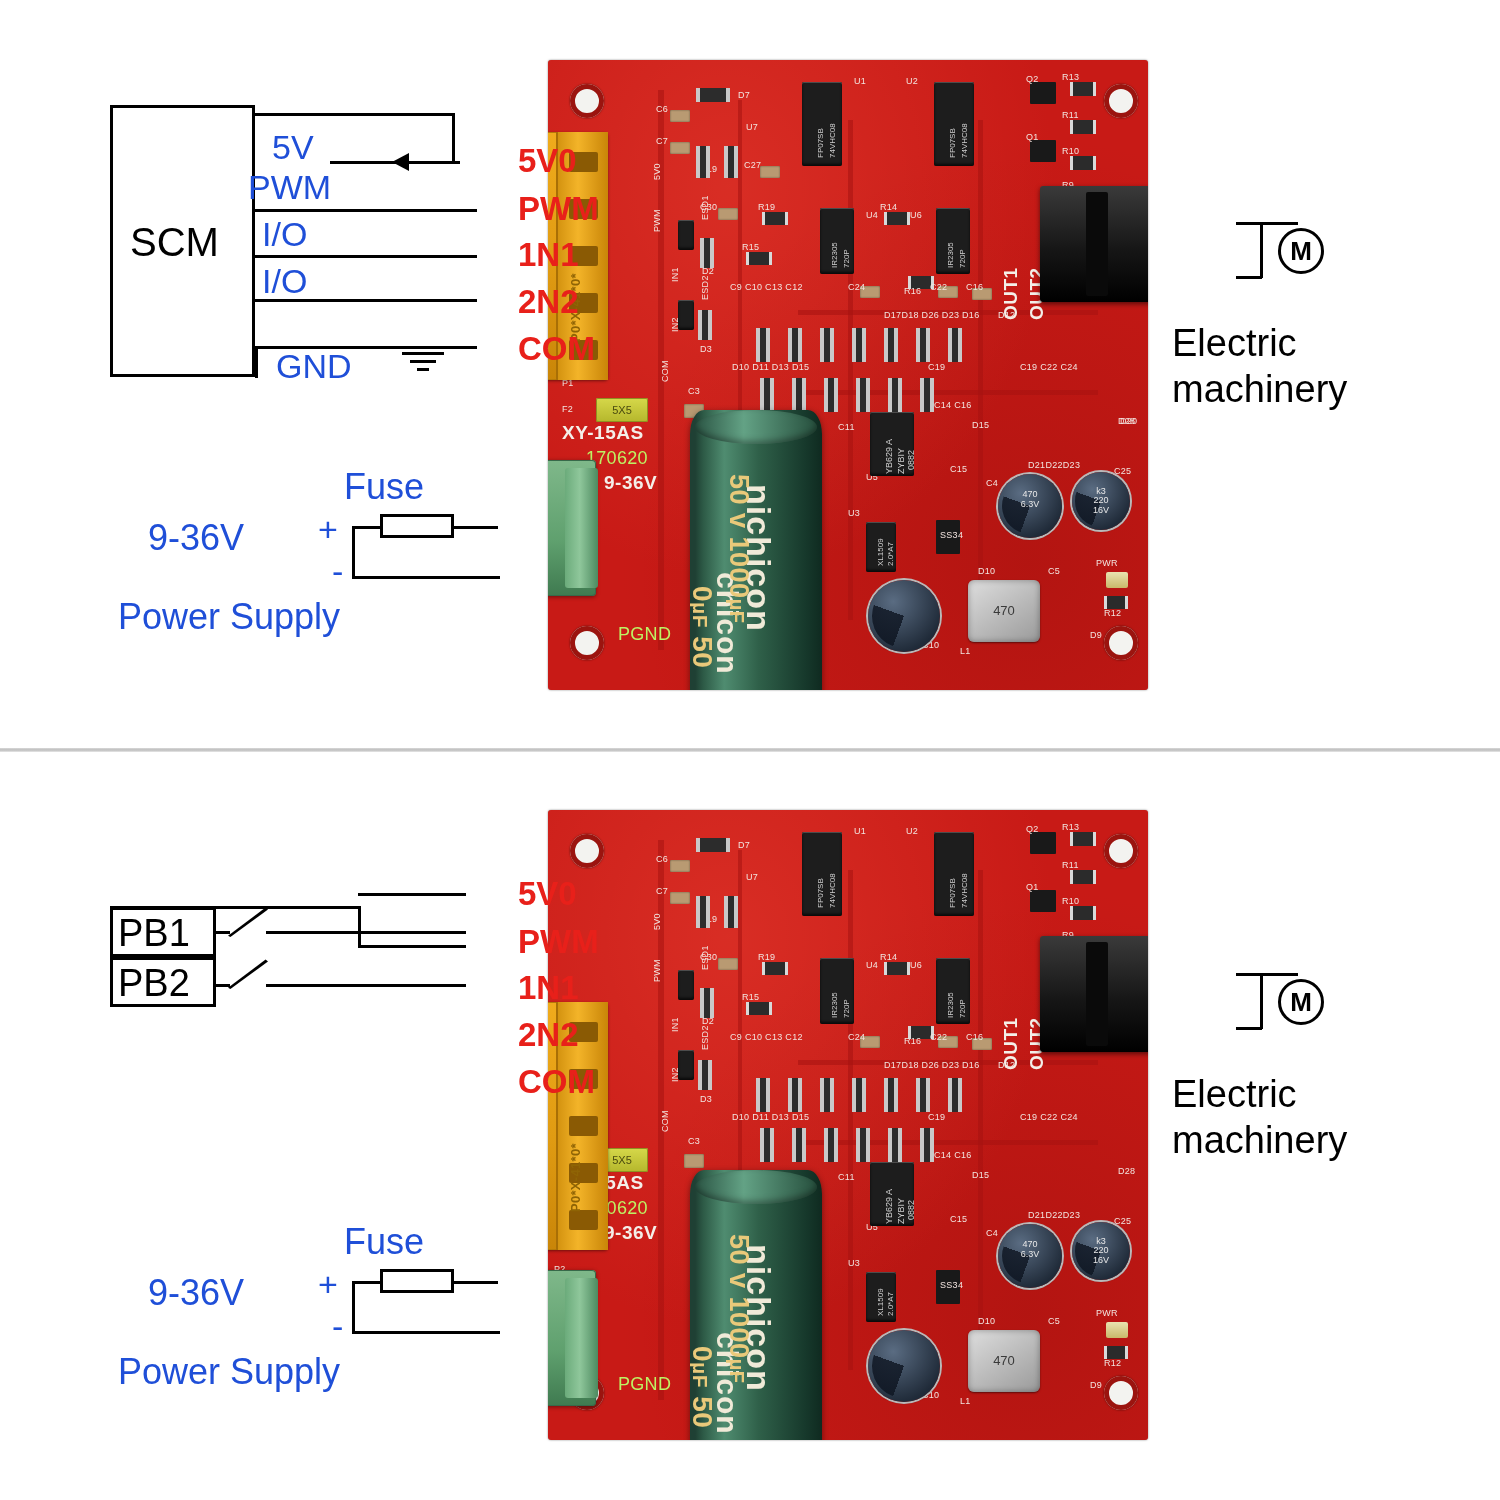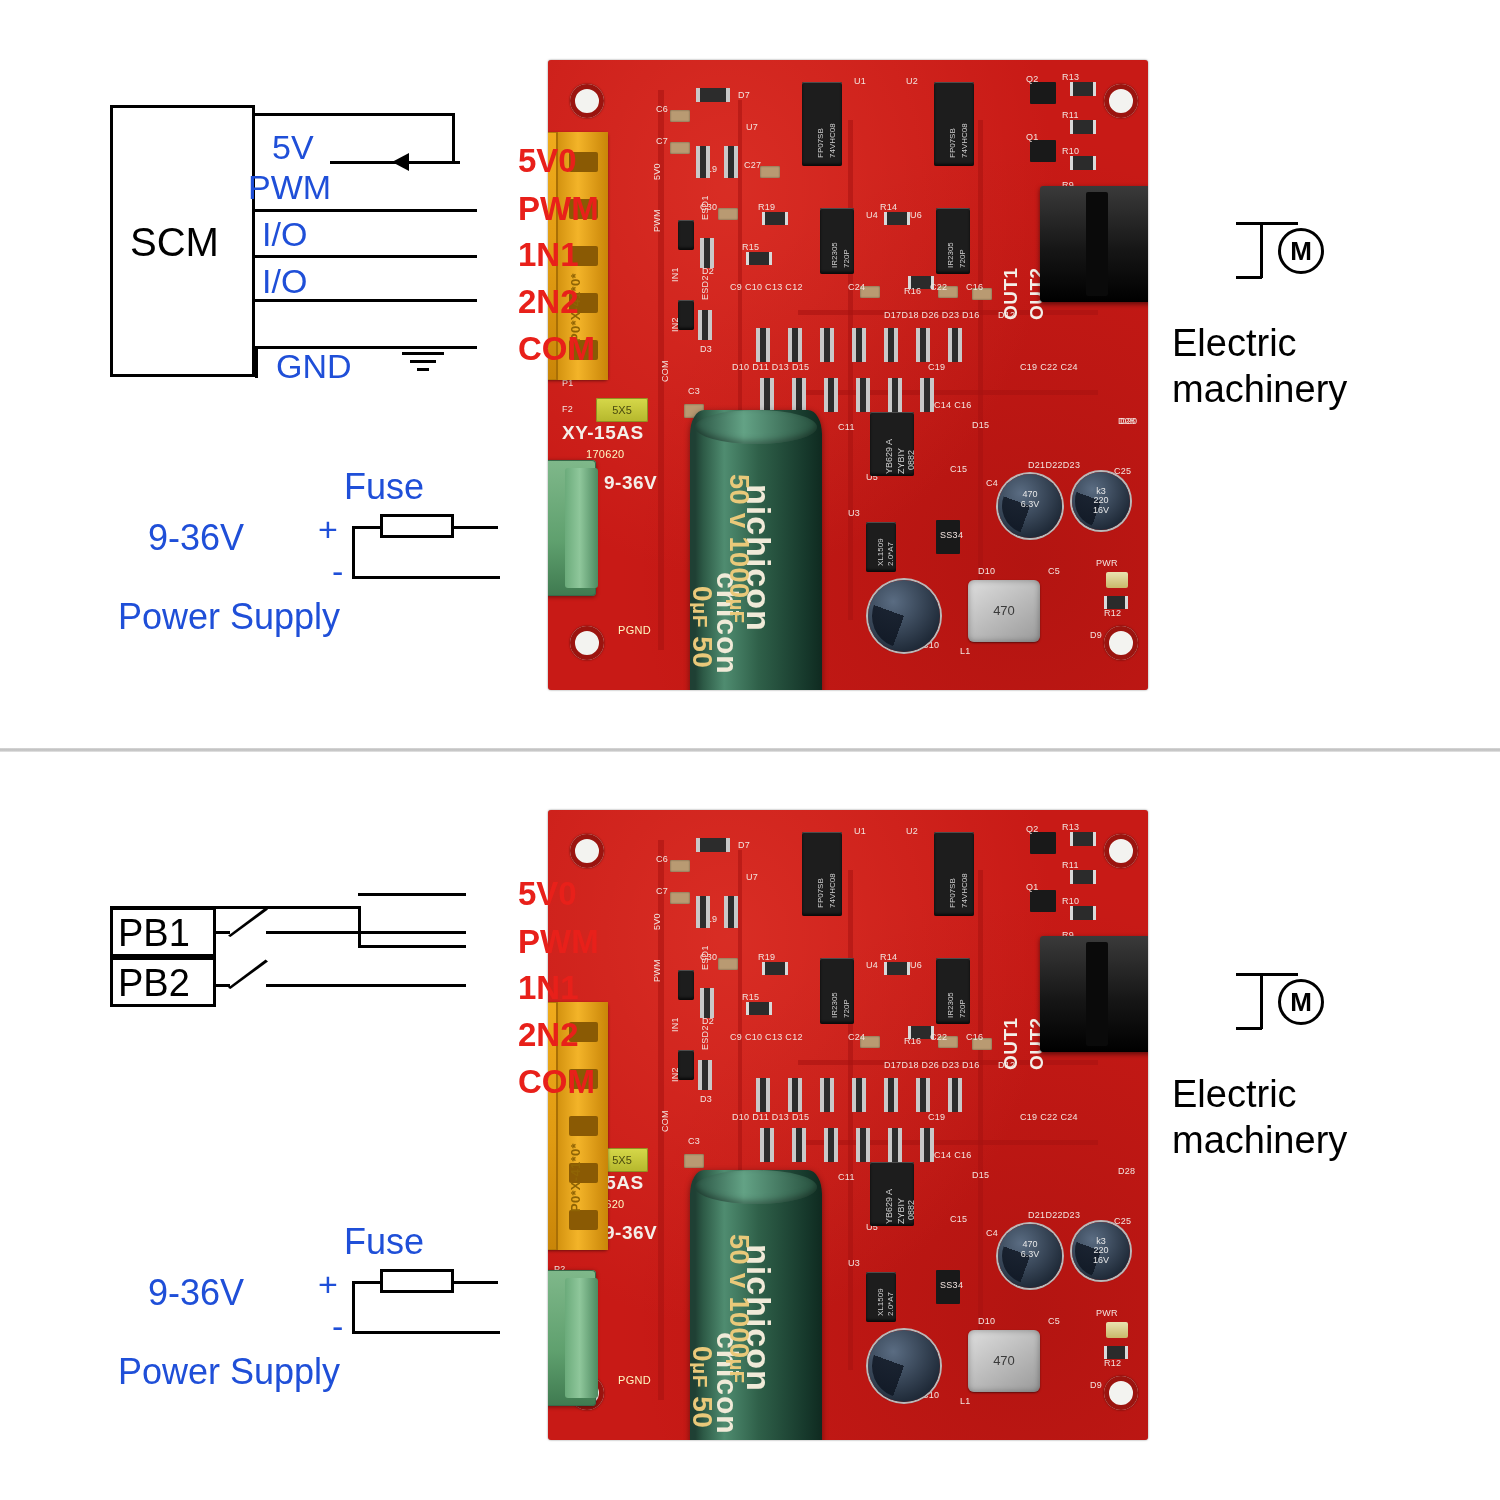--- a/index.html
+++ b/index.html
@@ -37,21 +37,21 @@
   .mhole{
     position:absolute;width:34px;height:34px;border-radius:50%;
     background:#f3f3f0;
     box-shadow:0 0 0 5px #9b140f inset, 0 0 2px rgba(0,0,0,.6);
   }
   
   .trace{position:absolute;background:#a61310;opacity:.55;}
   .silk{position:absolute;color:#f2e4df;font-size:9px;font-family:"Liberation Sans",sans-serif;white-space:nowrap;letter-spacing:.3px;}
   .silk.rot{transform:rotate(-90deg);transform-origin:0 0;}
   .silk.big{font-size:19px;font-weight:bold;color:#f4efe9;letter-spacing:.5px;}
-  .silk.med{font-size:11px;color:#fef9c3;}
+  .silk.med{font-size:18px;color:#bef264;}
 
   
   .ic{
     position:absolute;background:#1d1d1d;border-radius:2px;
     box-shadow:inset 0 1px 0 #4c4c4c, inset 0 -2px 3px rgba(0,0,0,.7);
   }
   .ic:after{
     content:"";position:absolute;left:-4px;right:-4px;top:4px;bottom:4px;
     background:
       repeating-linear-gradient(to bottom,#cfcfcf 0 3px, rgba(0,0,0,0) 3px 9px);

